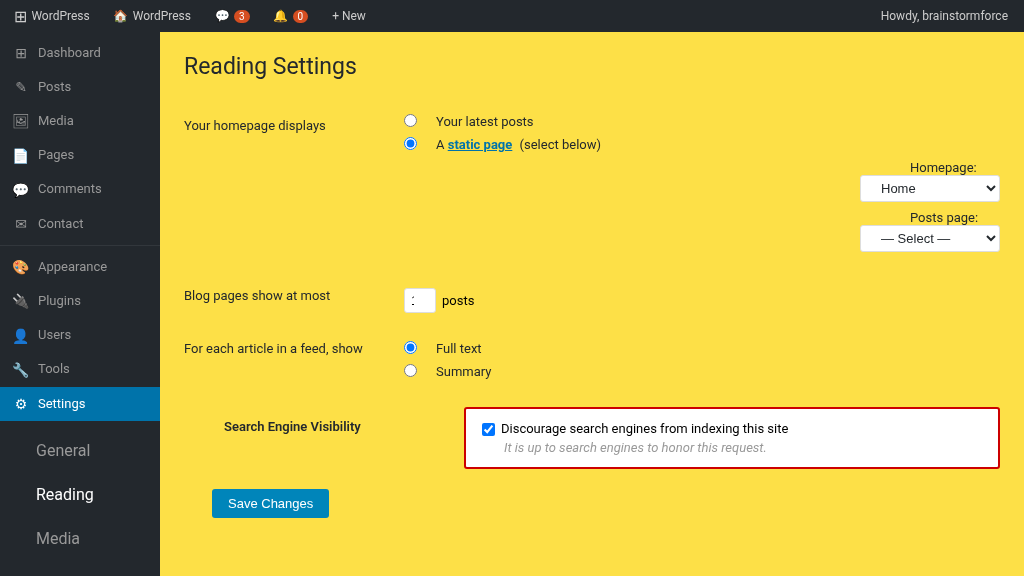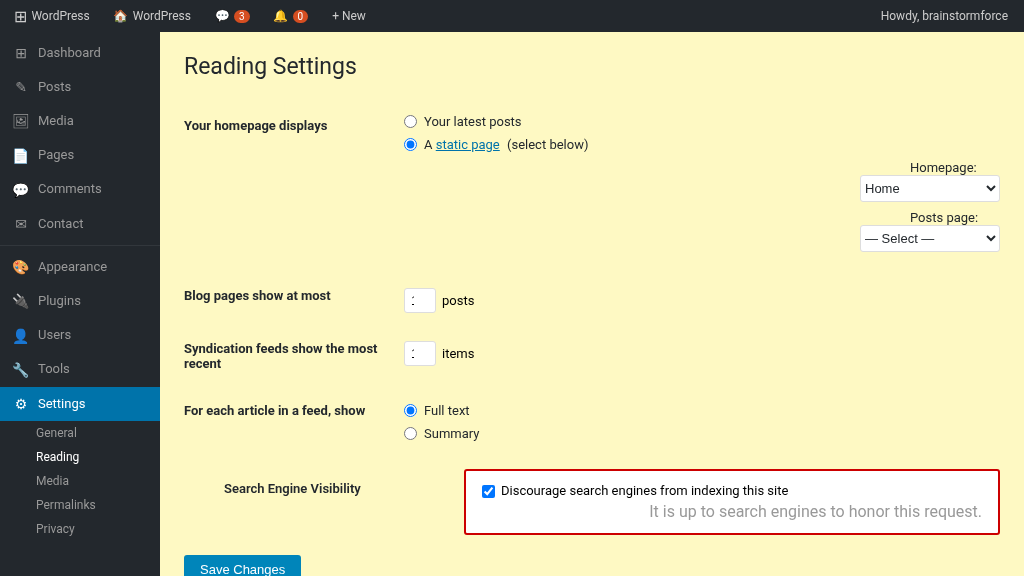--- a/index.html
+++ b/index.html
@@ -42,31 +42,31 @@
       cursor: pointer;
       font-size: 13px;
       line-height: 1.3;
     }
     .menu-item.active { background: #0073aa; color: #fff; }
     .menu-item .menu-icon { width: 18px; text-align: center; font-size: 14px; }
     .menu-separator { height: 1px; background: #32373c; margin: 4px 0; }
 
     
     .submenu-item {
-      padding: 5px 12px 5px 36px;
+      padding: 20px 12px 5px 36px;
       color: #999;
       cursor: pointer;
-      font-size: 12px;
+      font-size: 16px;
     }
     .submenu-item.active { color: #fff; }
 
     
     #wpcontent {
       flex: 1;
-      background: #fef9c3;
+      background: #fde047;
       overflow-y: auto;
       padding: 20px 24px;
     }
 
     .page-title {
       font-size: 23px;
       font-weight: 400;
       color: #23282d;
       margin-bottom: 20px;
       line-height: 1.3;
@@ -74,33 +74,33 @@
 
     .form-table {
       width: 100%;
       border-collapse: collapse;
     }
     .form-table tr { vertical-align: top; }
     .form-table th {
       text-align: left;
       padding: 16px 24px 16px 0;
       width: 220px;
-      font-weight: 700;
+      font-weight: 400;
       color: #23282d;
       font-size: 13px;
     }
     .form-table td {
       padding: 12px 0;
     }
 
     
     .radio-option {
       display: flex;
-      align-items: center;
-      gap: 7px;
+      align-items: flex-start;
+      gap: 19px;
       margin-bottom: 8px;
       font-size: 13px;
       color: #23282d;
     }
     .radio-option input[type="radio"] { cursor: pointer; }
 
     .static-page-options {
       margin-top: 8px;
       margin-left: 4px;
     }
@@ -110,63 +110,64 @@
       gap: 0;
       margin-bottom: 8px;
       font-size: 13px;
       flex-direction: column;
     }
     .static-page-row label { min-width: 90px; color: #23282d; }
 
     select {
       border: 1px solid #ddd;
       background: #fff;
-      padding: 4px 20px 4px 0;
+      padding: 4px 20px 4px 16px;
       border-radius: 3px;
       font-size: 13px;
       color: #23282d;
       cursor: pointer;
       min-width: 140px;
       appearance: auto;
     }
 
     input[type="number"], input[type="text"] {
       border: 1px solid #ddd;
       background: #fff;
       padding: 4px 6px;
       border-radius: 3px;
       font-size: 13px;
       width: 32px;
     }
 
     
-    a.static-link { color: #0073aa; text-decoration: underline; cursor: pointer; }
+    a.static-link { color: #0073aa; text-decoration: underline; cursor: pointer; font-weight: bold; }
 
     
     .checkbox-row { display: flex; align-items: flex-start; gap: 6px; }
-    .checkbox-note { color: #999; font-size: 16px; margin-top: 4px; margin-left: 22px; text-align: right; }
+    .checkbox-note { font-style: italic; color: #999; font-size: 13px; margin-top: 4px; margin-left: 22px; }
 
     
     .sev-box {
       border: 2px solid #cc0000;
       padding: 12px 16px;
       border-radius: 3px;
       background: #fff;
     }
 
     
     .save-btn {
       background: #0085ba;
       color: #fff;
       border: none;
       border-radius: 3px;
       padding: 7px 16px;
       font-size: 13px;
       cursor: pointer;
       margin-top: 12px;
+      margin-left: 28px;
     }
   </style>
 </head>
 <body>
 
 <div id="wpadminbar">
   <div class="adminbar-left">
     <div class="adminbar-item">
       <span style="font-size:16px;">⊞</span>
       <span>WordPress</span>
@@ -296,27 +297,20 @@
       </tr>
 
       <tr>
         <th>Blog pages show at most</th>
         <td style="display:flex;align-items:center;gap:6px;padding-top:16px;">
           <input type="number" value="10" style="">
           <span>posts</span>
         </td>
       </tr>
 
-      <tr>
-        <th>Syndication feeds show the most recent</th>
-        <td style="display:flex;align-items:center;gap:6px;padding-top:16px;">
-          <input type="number" value="10" style="">
-          <span>items</span>
-        </td>
-      </tr>
 
       <tr>
         <th>For each article in a feed, show</th>
         <td style="padding-top:16px;">
           <div class="radio-option">
             <input type="radio" name="feed_type" id="radio-full" checked="" style="">
             <label for="radio-full">Full text</label>
           </div>
           <div class="radio-option">
             <input type="radio" name="feed_type" id="radio-summary" style="">

